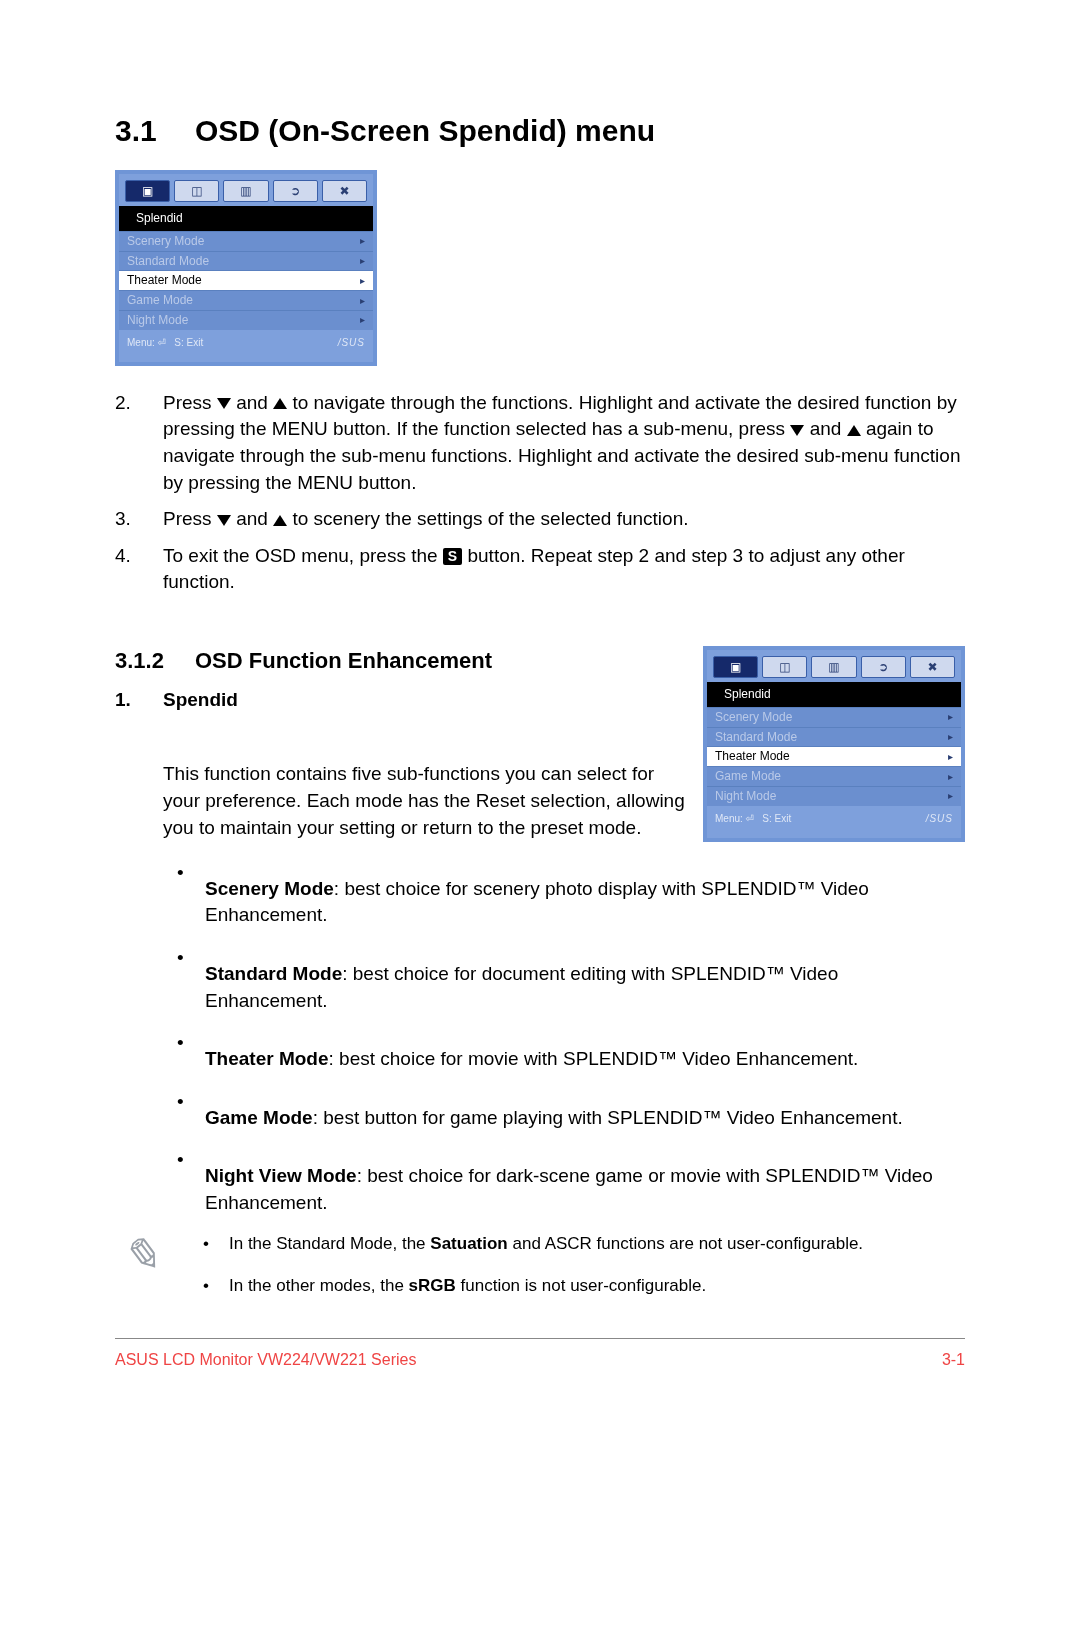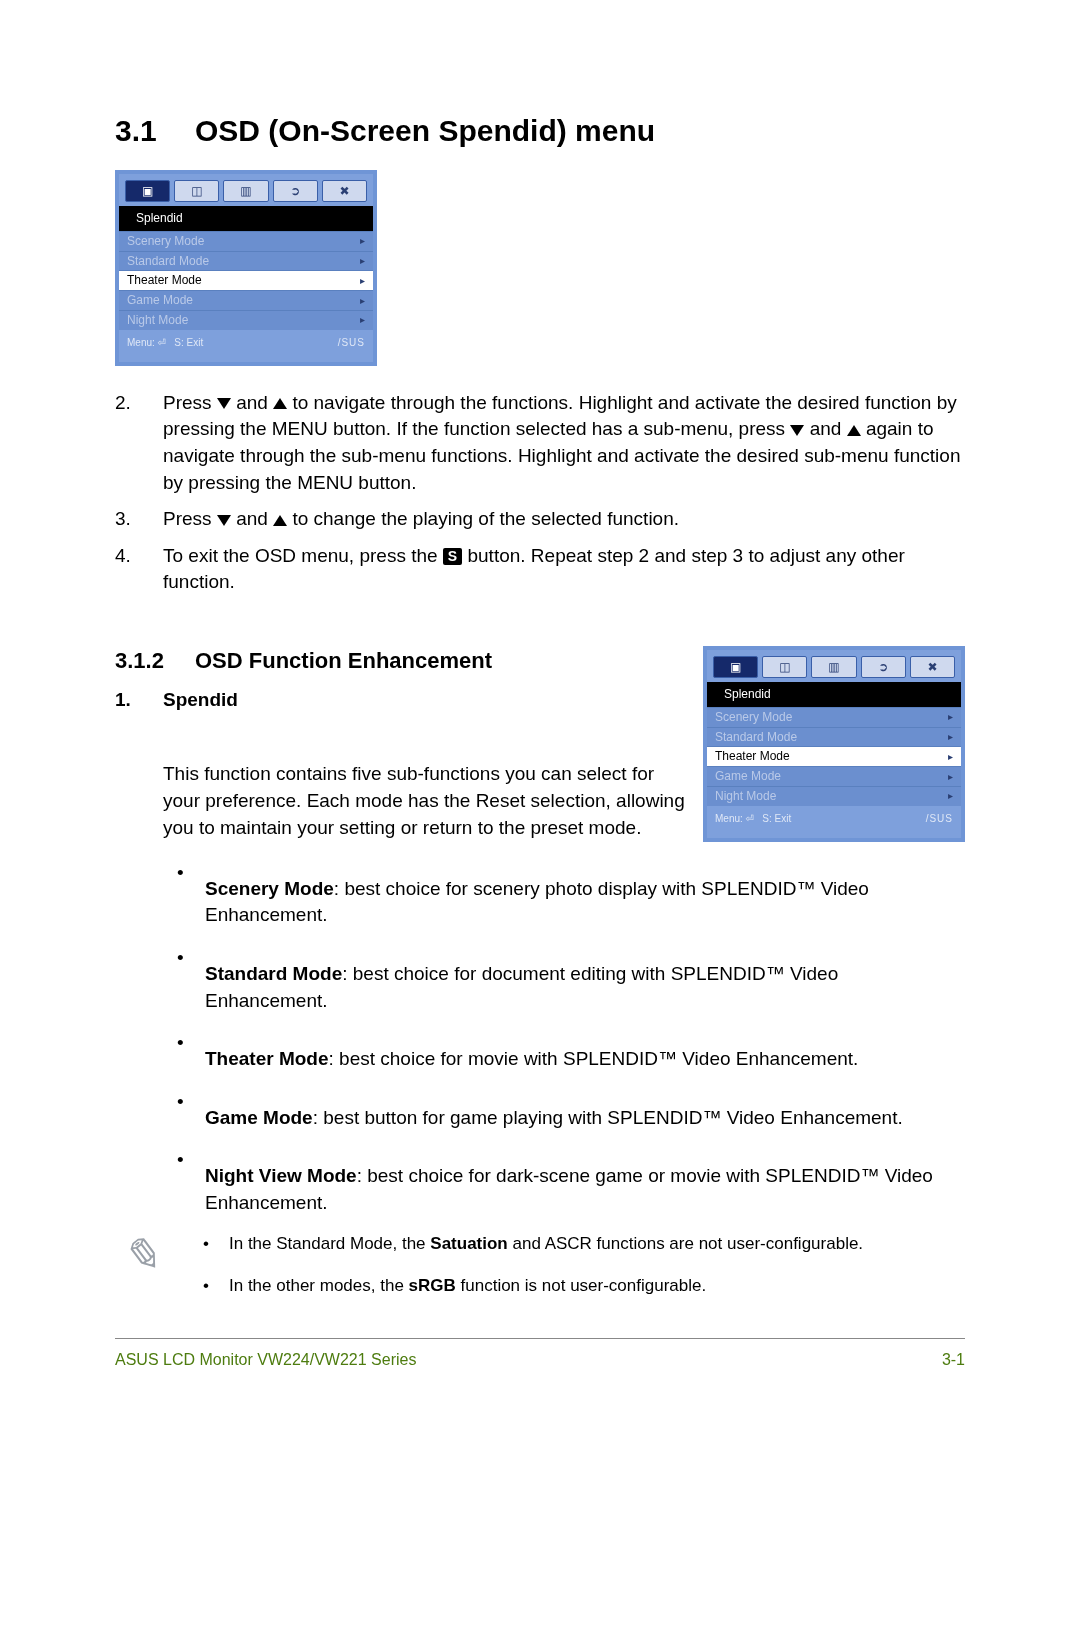--- a/index.html
+++ b/index.html
@@ -39,21 +39,21 @@
   ul.bullets { list-style: none; margin-left: 62px; margin-top: 18px; }
   ul.bullets > li { display:flex; margin-bottom: 16px; }
   ul.bullets > li .dot { width: 28px; flex-shrink:0; }
   ul.bullets > li .bt { flex:1;margin-top:16px; }
   .note-row { display:flex; gap: 18px; align-items:flex-start; margin-top: 8px; }
   .note-icon { width: 70px; flex-shrink:0; font-size: 46px; color:#9aa0a8; line-height:1; padding-left:6px; font-style:italic; }
   ul.notes { list-style:none; flex:1; font-size:17px; }
   ul.notes > li { display:flex; margin-bottom: 18px; }
   ul.notes > li .dot { width:26px; flex-shrink:0; }
   hr.foot { border:none; border-top:1px solid #888; margin-top: 22px; }
-  .footer { display:flex; justify-content:space-between; font-size:16px; margin-top:10px; color:#4d7c0f; }
+  .footer { display:flex; justify-content:space-between; font-size:16px; margin-top:10px; color:#ef4444; }
   
   .osd {
     width: 262px; flex-shrink:0;
     border: 4px solid #6f95d6;
     background:#7ea0dc;
     font-size: 12px;
     color:#fff;
   }
   .osd-tabs { display:flex; gap:4px; padding:6px 6px 4px 6px; }
   .osd-tab {
@@ -68,21 +68,21 @@
     display:flex; justify-content:space-between; align-items:center;
     padding:1px 8px; background:#6b8fcf; color:#b9c9e8; font-size:12px;
     border-top:1px solid #5a80bf;
   }
   .osd-item.sel { background:#fff; color:#000; }
   .osd-item .arr { color:#2a3f73; font-size:10px; }
   .osd-foot {
     display:flex; justify-content:space-between; align-items:center;
     padding:6px 8px 12px 8px; font-size:10px; color:#dfe7f6;
   }
-  .osd-foot .brand { letter-spacing:1px; font-size:10px; }
+  .osd-foot .brand { font-style:italic; letter-spacing:1px; font-size:10px; }
   .section-gap { height: 40px; }
 </style>
 </head>
 <body>
 
 <h1>
   <span class="num">3.1</span><span>OSD (On-Screen Spendid) menu</span>
 </h1>
 
 <div class="row">
@@ -137,21 +137,21 @@
       <span> again to navigate through the sub-menu functions. Highlight and activate the desired sub-menu function by pressing the MENU button.</span>
     </span>
   </li>
   <li>
     <span class="n">3.</span>
     <span class="t">
       <span>Press </span>
       <span class="triangle-down"></span>
       <span> and </span>
       <span class="triangle-up"></span>
-      <span> to change the playing of the selected function.</span>
+      <span> to scenery the settings of the selected function.</span>
     </span>
   </li>
   <li>
     <span class="n">4.</span>
     <span class="t">
       <span>To exit the OSD menu, press the </span>
       <span class="sbtn">S</span>
       <span> button. Repeat step 2 and step 3 to adjust any other function.</span>
     </span>
   </li>

